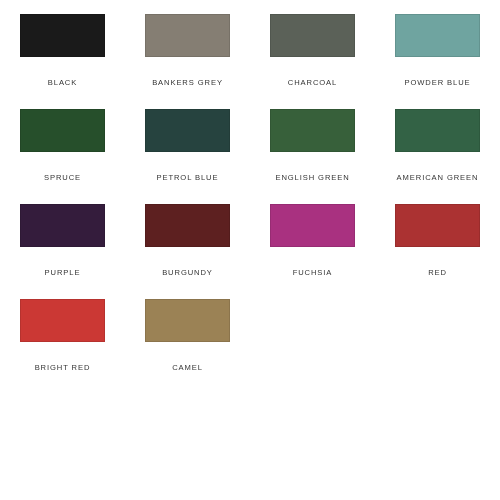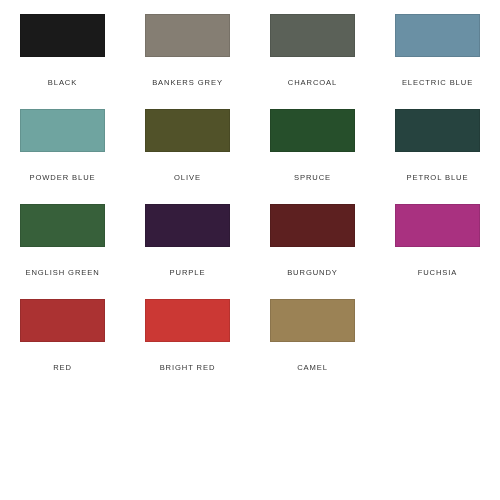--- a/index.html
+++ b/index.html
@@ -59,42 +59,38 @@
     </div>
     <div class="swatch-cell">
       <div class="swatch-chip" style="background-color: rgb(133, 126, 115);"></div>
       <div class="swatch-label">BANKERS GREY</div>
     </div>
     <div class="swatch-cell">
       <div class="swatch-chip" style="background-color: rgb(91, 97, 88);"></div>
       <div class="swatch-label">CHARCOAL</div>
     </div>
     <div class="swatch-cell">
-      <div class="swatch-chip" style="background-color: rgb(106, 144, 164);"></div>
-      <div class="swatch-label">ELECTRIC BLUE</div>
-    </div>
-    <div class="swatch-cell">
       <div class="swatch-chip" style="background-color: rgb(111, 164, 160);"></div>
       <div class="swatch-label">POWDER BLUE</div>
-    </div>
-    <div class="swatch-cell">
-      <div class="swatch-chip" style="background-color: rgb(81, 82, 41);"></div>
-      <div class="swatch-label">OLIVE</div>
     </div>
     <div class="swatch-cell">
       <div class="swatch-chip" style="background-color: rgb(38, 79, 43);"></div>
       <div class="swatch-label">SPRUCE</div>
     </div>
     <div class="swatch-cell">
       <div class="swatch-chip" style="background-color: rgb(38, 67, 63);"></div>
       <div class="swatch-label">PETROL BLUE</div>
     </div>
     <div class="swatch-cell">
       <div class="swatch-chip" style="background-color: rgb(55, 96, 58);"></div>
       <div class="swatch-label">ENGLISH GREEN</div>
+    </div>
+    <div class="swatch-cell">
+      <div class="swatch-chip" style="background-color: rgb(51, 98, 69);"></div>
+      <div class="swatch-label">AMERICAN GREEN</div>
     </div>
     <div class="swatch-cell">
       <div class="swatch-chip" style="background-color: rgb(52, 28, 60);"></div>
       <div class="swatch-label">PURPLE</div>
     </div>
     <div class="swatch-cell">
       <div class="swatch-chip" style="background-color: rgb(93, 32, 32);"></div>
       <div class="swatch-label">BURGUNDY</div>
     </div>
     <div class="swatch-cell">

